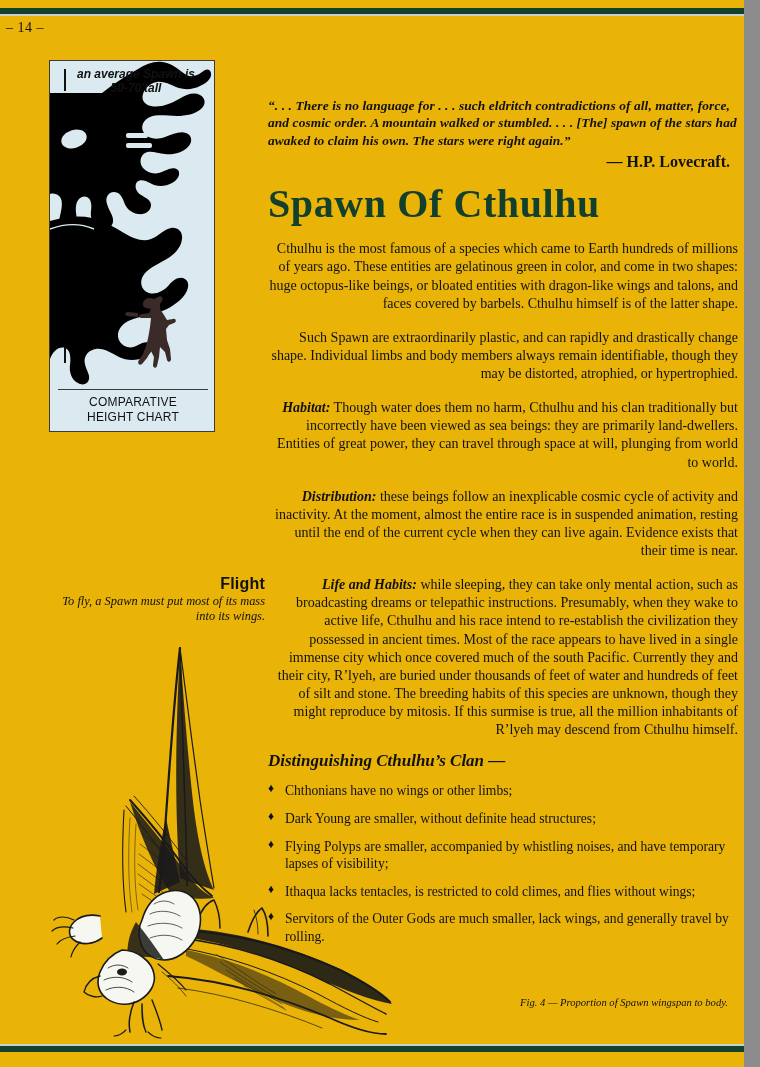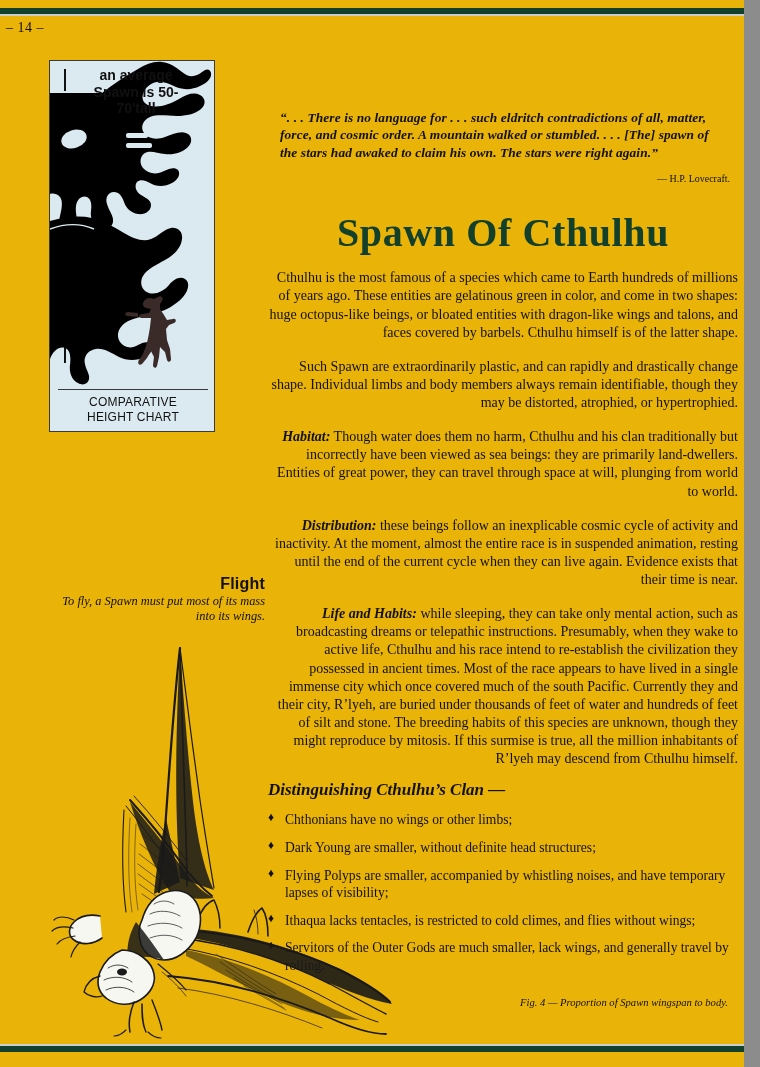--- a/index.html
+++ b/index.html
@@ -74,22 +74,23 @@
     inset: 0;
     overflow: hidden;
   }
   .hc-note {
     position: absolute;
     left: 26px;
     top: 6px;
     width: 120px;
     text-align: center;
     font-family: "Liberation Sans", sans-serif;
-    font-weight: bold;
-    font-size: 14px;
+    font-style: italic;
+    font-weight: bold;
+    font-size: 12px;
     line-height: 1.18;
     color: #111;
     z-index: 5;
   }
   .hc-divider {
     position: absolute;
     left: 8px;
     top: 328px;
     width: 150px;
     height: 1px;
@@ -118,40 +119,39 @@
     top: 97px;
     width: 470px;
   }
   .quote {
     font-family: "Liberation Serif", serif;
     font-style: italic;
     font-weight: bold;
     font-size: 13.4px;
     line-height: 1.30;
     letter-spacing: 0.1px;
-    margin: 12px;
+    margin: 0;
   }
   .quote-attrib {
     margin: 4px 0 0 0;
     text-align: right;
     font-family: "Liberation Serif", serif;
-    font-weight: normal;
-    font-size: 10px;
+    font-weight: bold;
+    font-size: 16px;
     font-style: normal;
     padding-right: 8px;
   }
   h1.title {
     font-family: "Liberation Serif", serif;
     font-weight: bold;
     font-size: 40px;
     line-height: 1;
     color: #13402b;
-    margin: 29px 0 9px 0;
+    margin: 13px 0 9px 0;
     letter-spacing: 0.6px;
-    text-align: center;
   }
   p.body {
     margin: 16px 0 11px 0;
     font-size: 14px;
     line-height: 1.295;
     text-align: right;
   }
   p.body.indent { text-indent: 24px; }
   p.body .lead {
     font-style: italic;

